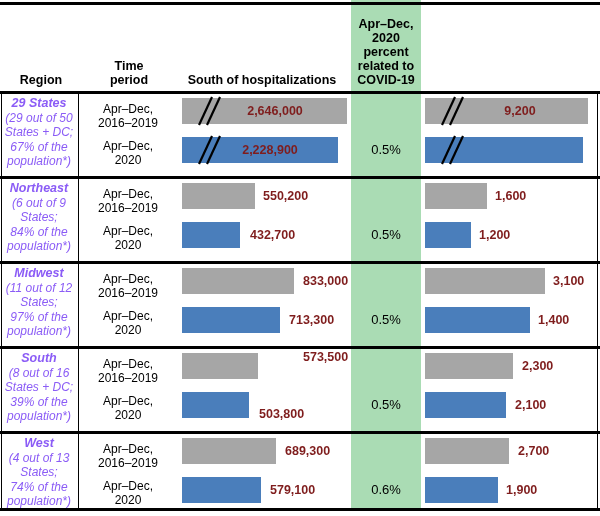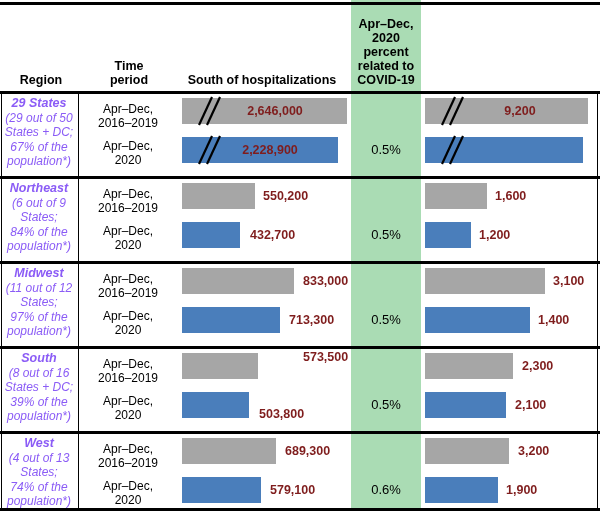--- a/index.html
+++ b/index.html
@@ -306,18 +306,18 @@
 
   <div class="bar gray" style="left:182px; top:438px; width:94px;"></div>
   <div class="barval outside" style="left:285px; top:438px;">689,300</div>
 
   <div class="bar blue" style="left:182px; top:477px; width:79px;"></div>
   <div class="barval outside" style="left:270px; top:477px;">579,100</div>
 
   <div class="pct" style="top:482px;">0.6%</div>
 
   <div class="bar gray" style="left:425px; top:438px; width:84px;"></div>
-  <div class="barval outside" style="left:518px; top:438px;">3,200</div>
+  <div class="barval outside" style="left:518px; top:438px;">2,700</div>
 
   <div class="bar blue" style="left:425px; top:477px; width:73px;"></div>
   <div class="barval outside" style="left:506px; top:477px;">1,900</div>
 
 </div>
 
 </body></html>

